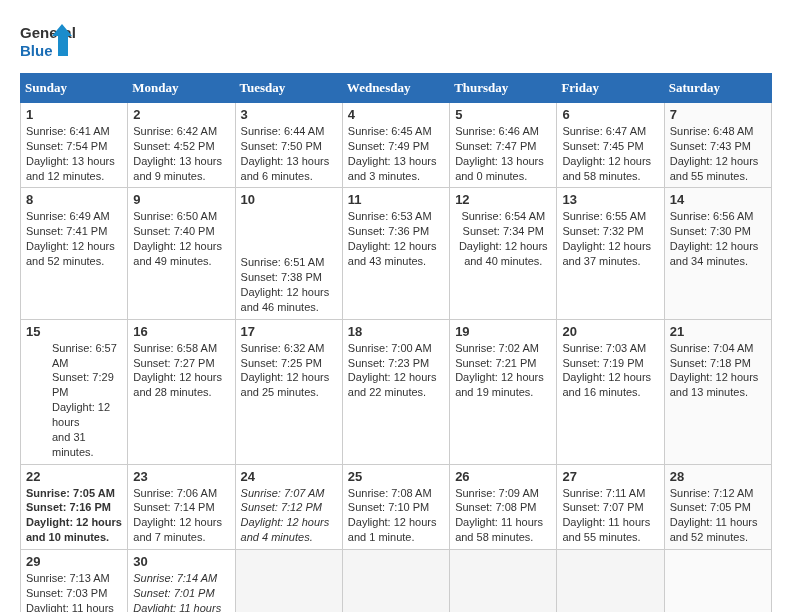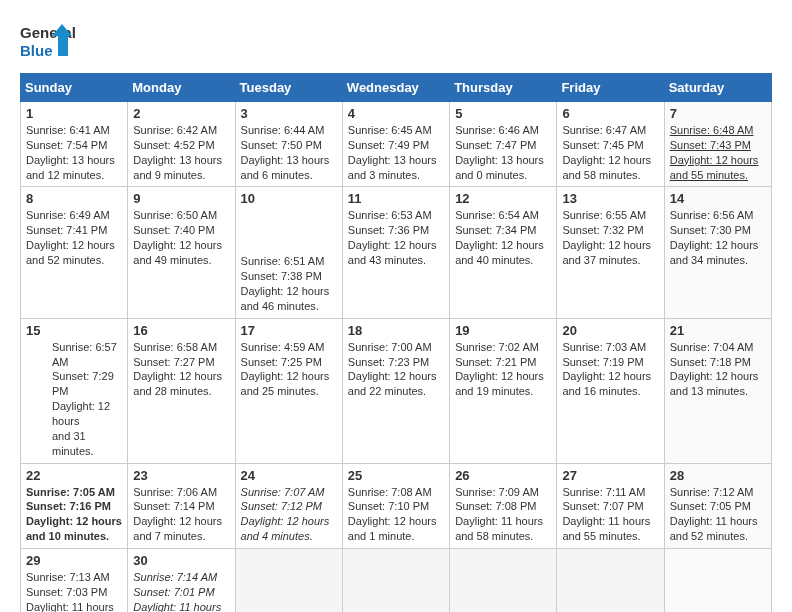--- a/index.html
+++ b/index.html
@@ -40,20 +40,21 @@
       table-layout: fixed;
     }
     .calendar th {
       background-color: #2a6db5;
       color: #fff;
       padding: 6px 4px;
       font-size: 13px;
       font-weight: bold;
       text-align: left;
       border: 1px solid #2a6db5;
+      font-family: Liberation Serif, serif;
     }
     .calendar td {
       border: 1px solid #ccc;
       vertical-align: top;
       padding: 4px 5px;
       font-size: 10px;
       color: #333;
       height: 85px;
       background: #fff;
     }
@@ -144,21 +145,21 @@
         </td>
         <td>
           <span class="day-number">6</span>
           <div class="day-info" style="white-space: pre-line;">Sunrise: 6:47 AM
 Sunset: 7:45 PM
 Daylight: 12 hours
 and 58 minutes.</div>
         </td>
         <td>
           <span class="day-number">7</span>
-          <div class="day-info" style="white-space: pre-line; text-decoration: underline;">Sunrise: 6:48 AM
+          <div class="day-info" style="white-space: pre-line;">Sunrise: 6:48 AM
 Sunset: 7:43 PM
 Daylight: 12 hours
 and 55 minutes.</div>
         </td>
       </tr>
       <tr class="week-row">
         <td>
           <span class="day-number">8</span>
           <div class="day-info" style="white-space: pre-line;">Sunrise: 6:49 AM
 Sunset: 7:41 PM
@@ -181,21 +182,21 @@
         </td>
         <td>
           <span class="day-number">11</span>
           <div class="day-info" style="white-space: pre-line;">Sunrise: 6:53 AM
 Sunset: 7:36 PM
 Daylight: 12 hours
 and 43 minutes.</div>
         </td>
         <td>
           <span class="day-number">12</span>
-          <div class="day-info" style="white-space: pre-line;">Sunrise: 6:54 AM
+          <div class="day-info" style="white-space: pre-line; text-align: center;">Sunrise: 6:54 AM
 Sunset: 7:34 PM
 Daylight: 12 hours
 and 40 minutes.</div>
         </td>
         <td>
           <span class="day-number">13</span>
           <div class="day-info" style="white-space: pre-line;">Sunrise: 6:55 AM
 Sunset: 7:32 PM
 Daylight: 12 hours
 and 37 minutes.</div>
@@ -218,21 +219,21 @@
         </td>
         <td>
           <span class="day-number">16</span>
           <div class="day-info" style="white-space: pre-line;">Sunrise: 6:58 AM
 Sunset: 7:27 PM
 Daylight: 12 hours
 and 28 minutes.</div>
         </td>
         <td>
           <span class="day-number">17</span>
-          <div class="day-info" style="white-space: pre-line;">Sunrise: 4:59 AM
+          <div class="day-info" style="white-space: pre-line;">Sunrise: 6:32 AM
 Sunset: 7:25 PM
 Daylight: 12 hours
 and 25 minutes.</div>
         </td>
         <td>
           <span class="day-number">18</span>
           <div class="day-info" style="white-space: pre-line;">Sunrise: 7:00 AM
 Sunset: 7:23 PM
 Daylight: 12 hours
 and 22 minutes.</div>

